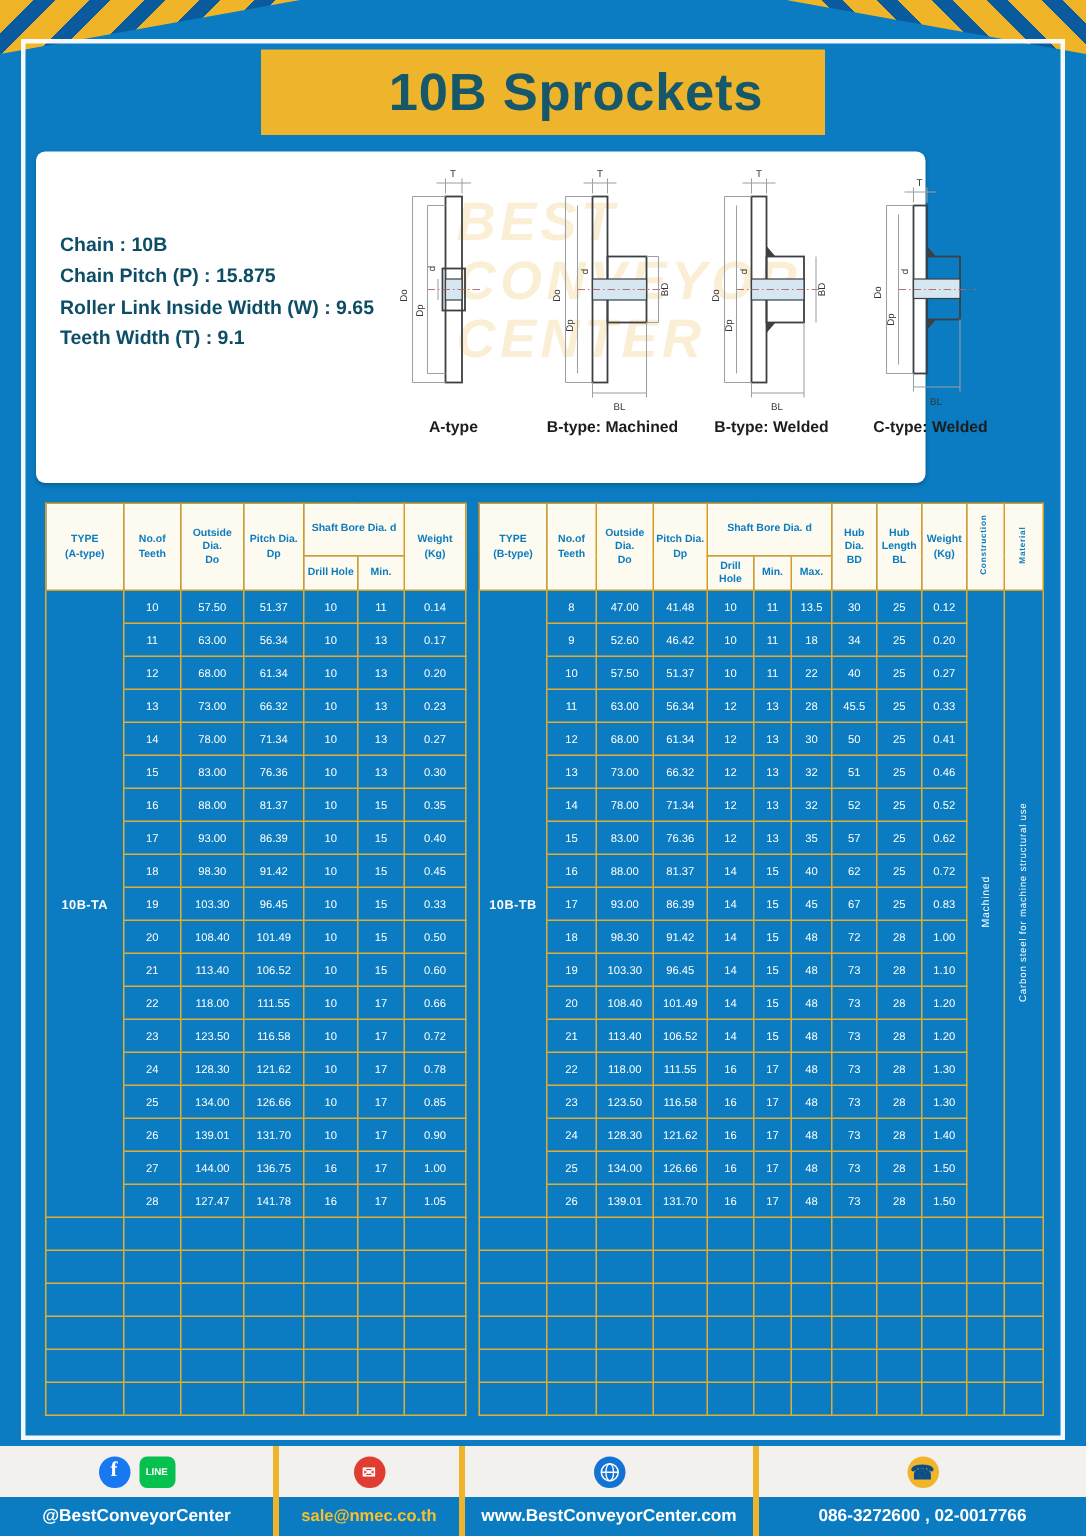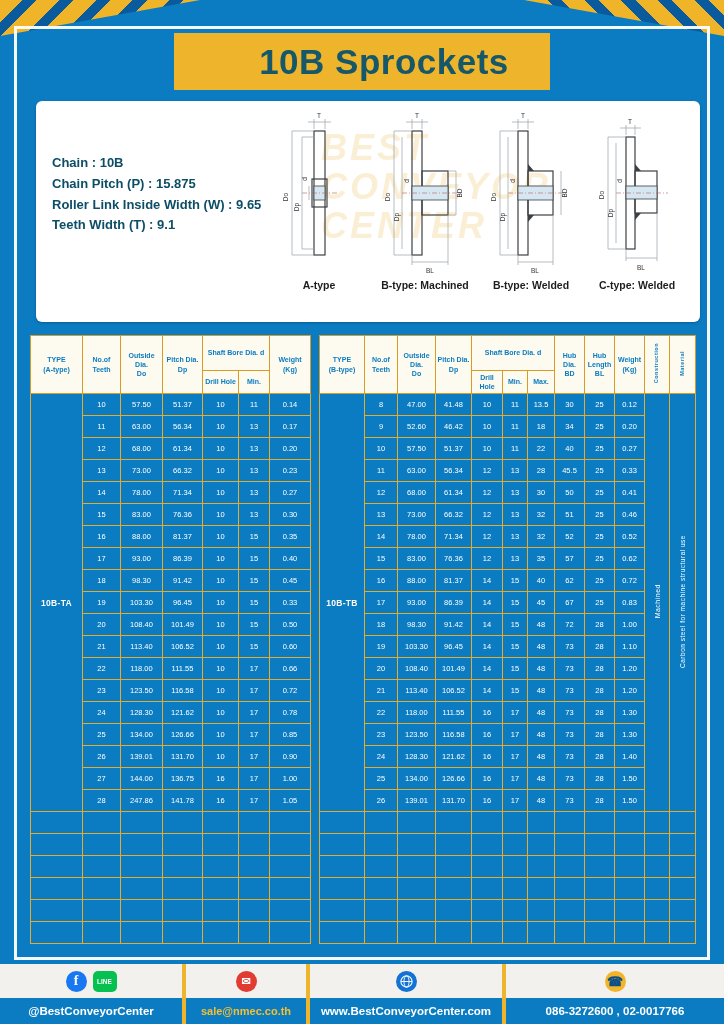--- a/index.html
+++ b/index.html
@@ -15,21 +15,21 @@
 
   .frame{position:absolute;left:14px;right:14px;top:26px;bottom:64px;
          border:3px solid rgba(255,255,255,.95);pointer-events:none;}
 
   
   .title-banner{position:absolute;left:50%;transform:translateX(-50%);top:33px;width:332px;height:57px;
                 background:#eeb52c;display:flex;align-items:center;justify-content:center;z-index:3;padding-left:44px;}
   .title-banner h1{margin:0;font-size:35px;font-weight:bold;color:#16586a;letter-spacing:.5px;}
 
   
-  .spec-card{position:absolute;left:36px;top:101px;width:664px;height:221px;background:#ffffff;
+  .spec-card{position:absolute;left:24px;top:101px;width:593px;height:221px;background:#ffffff;
              border-radius:6px;display:flex;z-index:2;box-shadow:0 1px 3px rgba(0,0,0,.25);}
   .specs{width:218px;padding:52px 0 0 16px;font-size:13px;font-weight:bold;color:#0d4e66;line-height:1.6;}
   .specs div{white-space:nowrap;}
   .drawings{flex:1;display:flex;justify-content:space-between;
             padding:8px 10px 6px 0;position:relative;}
   .watermark{position:absolute;left:55px;top:28px;z-index:0;color:#eab32c;opacity:.20;
              font-weight:bold;font-size:36px;line-height:1.08;letter-spacing:3px;font-style:italic;}
   .drawing{position:relative;z-index:1;display:flex;flex-direction:column;align-items:center;width:25%;}
   .drawing .caption{font-size:10.5px;color:#1d1d1d;font-weight:600;margin-top:2px;white-space:nowrap;}
   .drawing svg{display:block;}
@@ -388,21 +388,21 @@
           <tr>
             <td>27</td>
             <td>144.00</td>
             <td>136.75</td>
             <td>16</td>
             <td>17</td>
             <td>1.00</td>
           </tr>
           <tr>
             <td>28</td>
-            <td>247.86</td>
+            <td>127.47</td>
             <td>141.78</td>
             <td>16</td>
             <td>17</td>
             <td>1.05</td>
           </tr>
           <tr>
             <td>&nbsp;</td>
             <td>&nbsp;</td>
             <td>&nbsp;</td>
             <td>&nbsp;</td>

